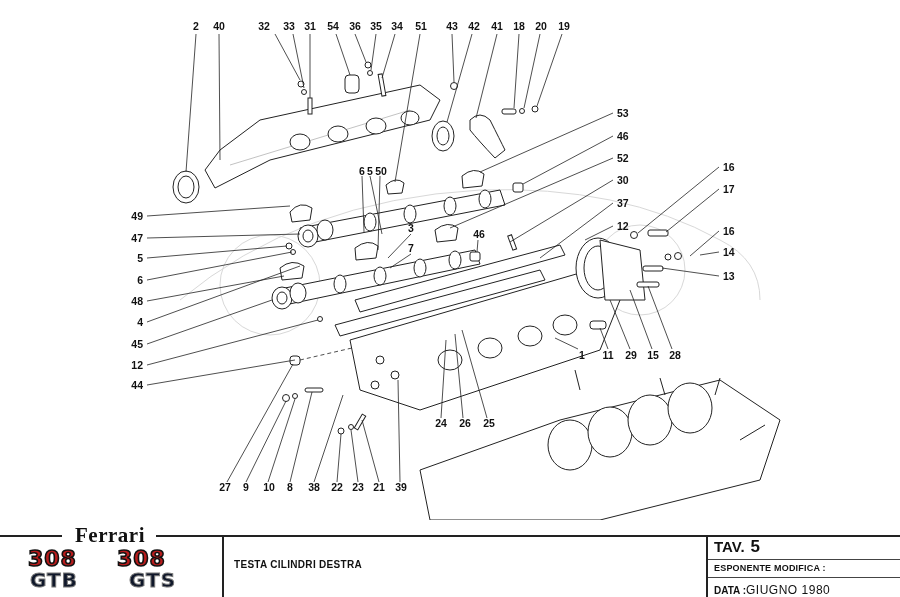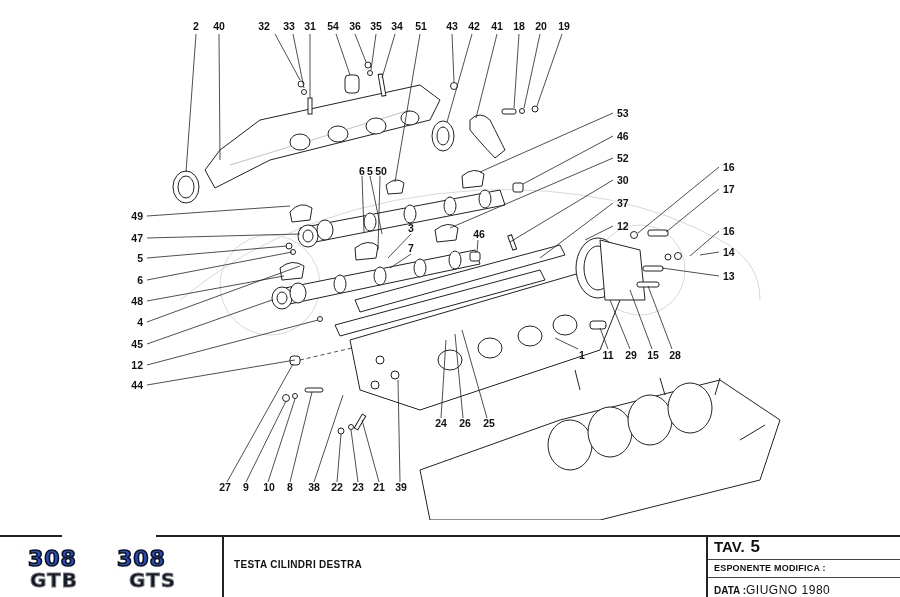--- a/index.html
+++ b/index.html
@@ -18,21 +18,21 @@
   .tb-topline { position: absolute; top: 15px; height: 1.5px; background: #222; }
   #tb-line-left { left: 0; width: 62px; }
   #tb-line-right { left: 156px; width: 744px; }
   #brand { position: absolute; left: 66px; top: 3px; width: 88px; text-align: center;
            font-family: "Liberation Serif", serif; font-weight: bold; font-size: 21px;
            letter-spacing: 0.5px; color: #111; }
   .tb-vline { position: absolute; top: 15px; width: 1.5px; height: 62px; background: #222; }
   #tb-v1 { left: 222px; }
   #tb-v2 { left: 706px; }
   .model { position: absolute; font-family: "DejaVu Sans", sans-serif; font-weight: bold; }
-  .model-num { font-size: 22px; color: #1d4ed8; -webkit-text-stroke: 1.6px #111; letter-spacing: 1px; }
+  .model-num { font-size: 22px; color: #b91c1c; -webkit-text-stroke: 1.6px #111; letter-spacing: 1px; }
   .model-sub { font-size: 20px; color: #0f172a; -webkit-text-stroke: 1px #777; letter-spacing: 1px; }
   #m1-num { left: 28px; top: 26px; }
   #m2-num { left: 117px; top: 26px; }
   #m1-sub { left: 30px; top: 48px; }
   #m2-sub { left: 129px; top: 48px; text-align: right; }
   #desc { position: absolute; left: 234px; top: 39px; font-size: 10px; font-weight: bold; letter-spacing: 0.3px; }
   #tav-row { position: absolute; left: 714px; top: 17px; font-weight: bold; }
   #tav-label { font-size: 15px; margin-top: 40px; }
   #tav-value { font-size: 17px; margin-left: 6px; }
   .hline { position: absolute; left: 708px; width: 192px; height: 1px; background: #444; }
@@ -323,20 +323,21 @@
     <text class="callout" x="337" y="491" text-anchor="middle">22</text>
     <text class="callout" x="358" y="491" text-anchor="middle">23</text>
     <text class="callout" x="379" y="491" text-anchor="middle">21</text>
     <text class="callout" x="401" y="491" text-anchor="middle">39</text>
   </g>
 </svg>
 
 <div id="title-block">
   <div class="tb-topline" id="tb-line-left"></div>
   <div class="tb-topline" id="tb-line-right"></div>
+  <div id="brand">Ferrari</div>
   <div class="model model-num" id="m1-num">308</div>
   <div class="model model-num" id="m2-num">308</div>
   <div class="model model-sub" id="m1-sub">GTB</div>
   <div class="model model-sub" id="m2-sub">GTS</div>
   <div class="tb-vline" id="tb-v1"></div>
   <div class="tb-vline" id="tb-v2"></div>
   <div id="desc">TESTA CILINDRI DESTRA</div>
   <div id="tav-row">
     <span id="tav-label">TAV.</span><span id="tav-value">5</span>
   </div>

